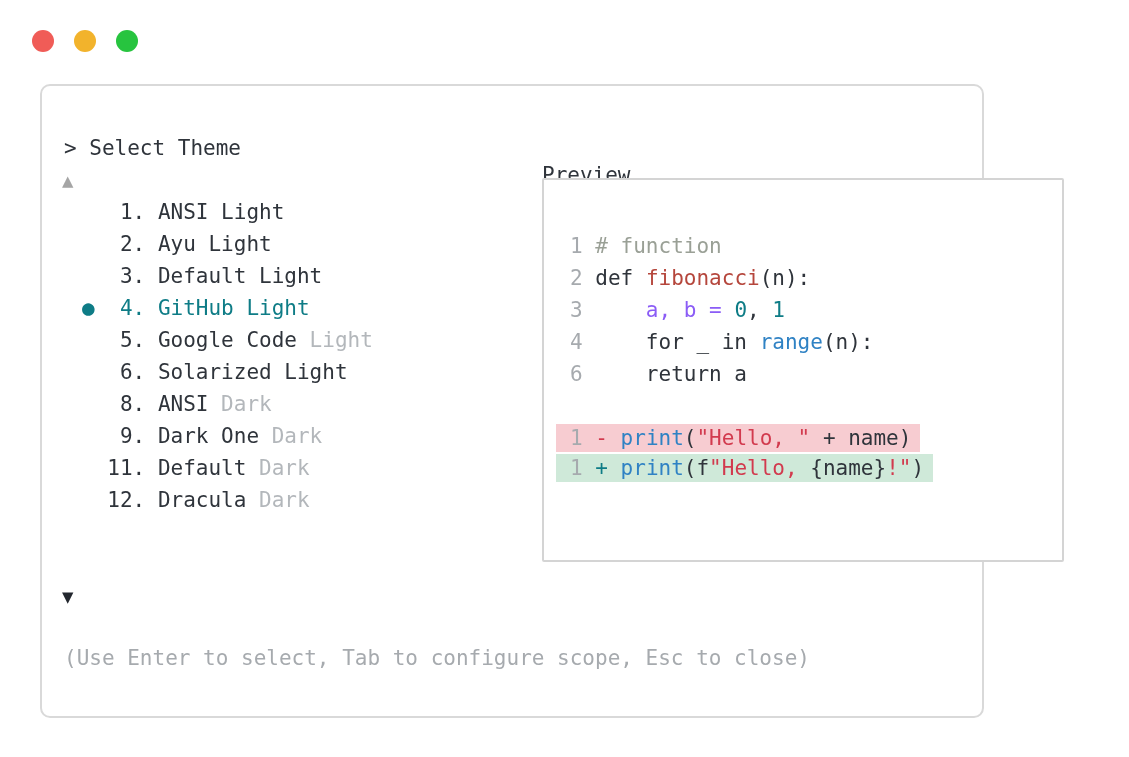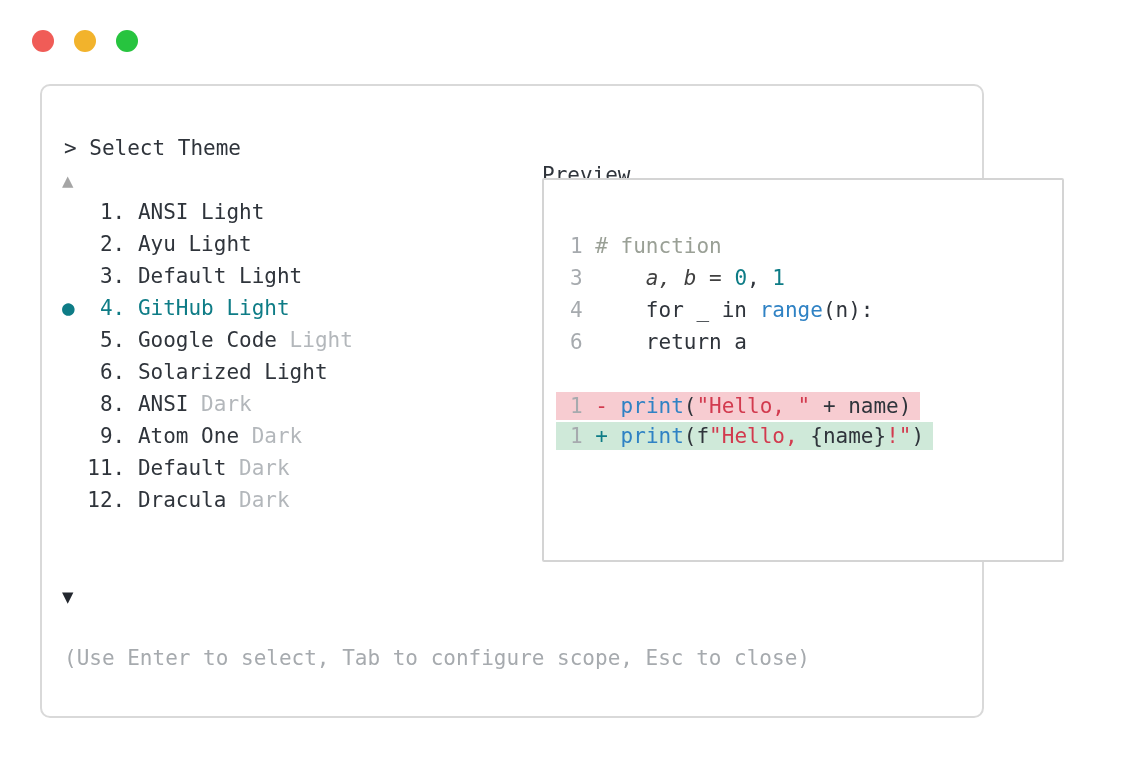--- a/index.html
+++ b/index.html
@@ -22,21 +22,21 @@
     font-size: 21px; color: var(--text); white-space: pre;
   }
 
   .scroll-arrow {
     position: absolute; left: 20px; height: 32px; line-height: 32px;
     font-size: 19px; white-space: pre;
   }
   .scroll-up   { top: 78px;  color: var(--arrow-up); }
   .scroll-down { top: 494px; color: var(--arrow-down); }
 
-  .theme-list { position: absolute; left: 20px; top: 110px; }
+  .theme-list { position: absolute; left: 40px; top: 110px; }
   .theme-row {
     height: 32px; line-height: 32px; font-size: 21px; white-space: pre;
     color: var(--text); cursor: default;
   }
   .theme-row .bullet { color: var(--teal); }
   .theme-row.selected, .theme-row.selected .num { color: var(--teal); }
   .theme-row .dim { color: var(--dim); }
 
   .hint {
     position: absolute; left: 22px; top: 556px; height: 32px; line-height: 32px;
@@ -79,34 +79,35 @@
   <div class="scroll-arrow scroll-up">▲</div>
 
   <div class="theme-list" id="theme-list">
       <div class="theme-row"><span class="bullet"> </span><span class="num">  1. </span><span>ANSI Light</span></div>
       <div class="theme-row"><span class="bullet"> </span><span class="num">  2. </span><span>Ayu Light</span></div>
       <div class="theme-row"><span class="bullet"> </span><span class="num">  3. </span><span>Default Light</span></div>
       <div class="theme-row selected"><span class="bullet">●</span><span class="num">  4. </span><span>GitHub Light</span></div>
       <div class="theme-row"><span class="bullet"> </span><span class="num">  5. </span><span>Google Code</span><span class="dim"> Light</span></div>
       <div class="theme-row"><span class="bullet"> </span><span class="num">  6. </span><span>Solarized Light</span></div>
       <div class="theme-row"><span class="bullet"> </span><span class="num">  8. </span><span>ANSI</span><span class="dim"> Dark</span></div>
-      <div class="theme-row"><span class="bullet"> </span><span class="num">  9. </span><span>Atom One</span><span class="dim"> Dark</span></div>
+      <div class="theme-row"><span class="bullet"> </span><span class="num">  9. </span><span>Dark One</span><span class="dim"> Dark</span></div>
       <div class="theme-row"><span class="bullet"> </span><span class="num"> 11. </span><span>Default</span><span class="dim"> Dark</span></div>
       <div class="theme-row"><span class="bullet"> </span><span class="num"> 12. </span><span>Dracula</span><span class="dim"> Dark</span></div>
     </div>
 
   <div class="scroll-arrow scroll-down">▼</div>
 
   <div class="hint">(Use Enter to select, Tab to configure scope, Esc to close)</div>
 
   <div class="preview-title">Preview</div>
 
   <div class="preview-box" id="code-box">
       <div class="code-line"><span style="color: rgb(166, 170, 174);">1 </span><span style="color: rgb(154, 160, 150);"># function</span></div>
-      <div class="code-line"><span style="color: rgb(166, 170, 174);">3 </span><span style="color: #404040; font-style: italic;">    a, b = </span><span style="color: rgb(14, 124, 134);">0</span><span style="color: rgb(47, 52, 59);">, </span><span style="color: rgb(14, 124, 134);">1</span></div>
+      <div class="code-line"><span style="color: rgb(166, 170, 174);">2 </span><span style="color: rgb(47, 52, 59);">def </span><span style="color: rgb(181, 70, 60);">fibonacci</span><span style="color: rgb(47, 52, 59);">(n):</span></div>
+      <div class="code-line"><span style="color: rgb(166, 170, 174);">3 </span><span style="color: #8b5cf6;">    a, b = </span><span style="color: rgb(14, 124, 134);">0</span><span style="color: rgb(47, 52, 59);">, </span><span style="color: rgb(14, 124, 134);">1</span></div>
       <div class="code-line"><span style="color: rgb(166, 170, 174);">4 </span><span style="color: rgb(47, 52, 59);">    for _ in </span><span style="color: rgb(47, 130, 196);">range</span><span style="color: rgb(47, 52, 59);">(n):</span></div>
       <div class="code-line"><span style="color: rgb(166, 170, 174);">6 </span><span style="color: rgb(47, 52, 59);">    return a</span></div>
       <div class="code-line blank"></div>
       <div class="diff-line" style="background: rgb(247, 204, 209);"><span style="color: rgb(166, 170, 174);">1 </span><span style="color: rgb(210, 58, 78);">- </span><span style="color: rgb(47, 130, 196);">print</span><span style="color: rgb(47, 52, 59);">(</span><span style="color: rgb(210, 58, 78);">"Hello, "</span><span style="color: rgb(47, 52, 59);"> + name)</span></div>
       <div class="diff-line" style="background: rgb(207, 233, 217);"><span style="color: rgb(166, 170, 174);">1 </span><span style="color: rgb(14, 124, 134);">+ </span><span style="color: rgb(47, 130, 196);">print</span><span style="color: rgb(47, 52, 59);">(f</span><span style="color: rgb(210, 58, 78);">"Hello, </span><span style="color: rgb(47, 52, 59);">{name}</span><span style="color: rgb(210, 58, 78);">!"</span><span style="color: rgb(47, 52, 59);">)</span></div>
     </div>
 
 </div>
 
 </body></html>

